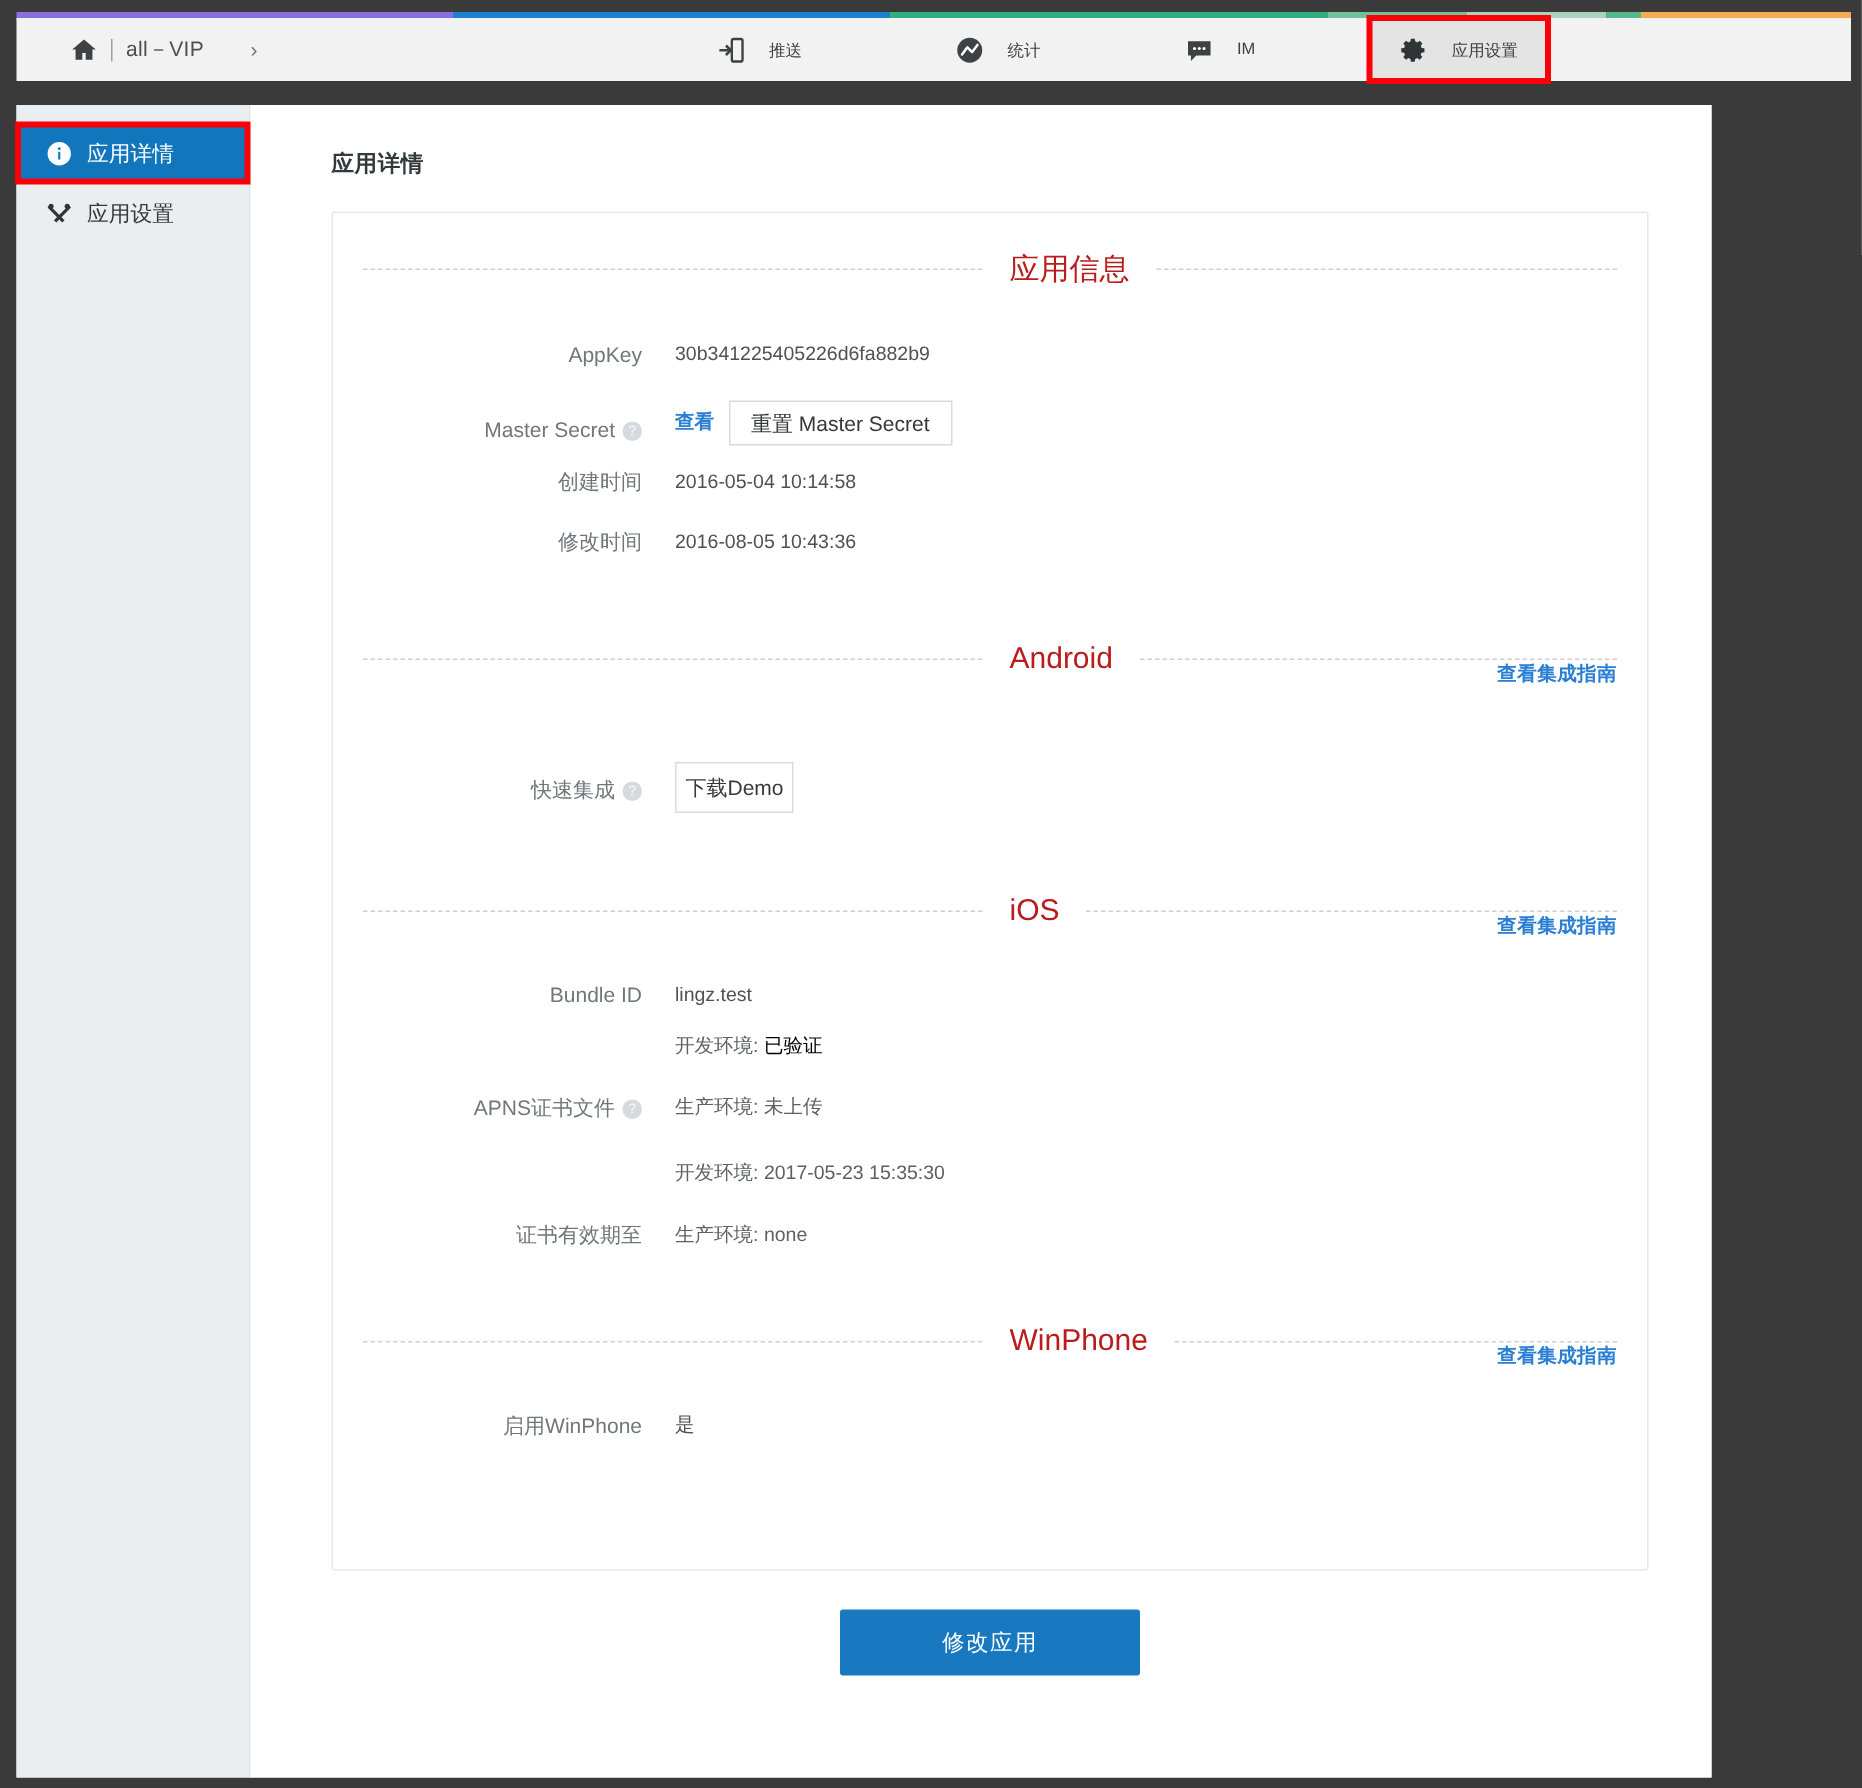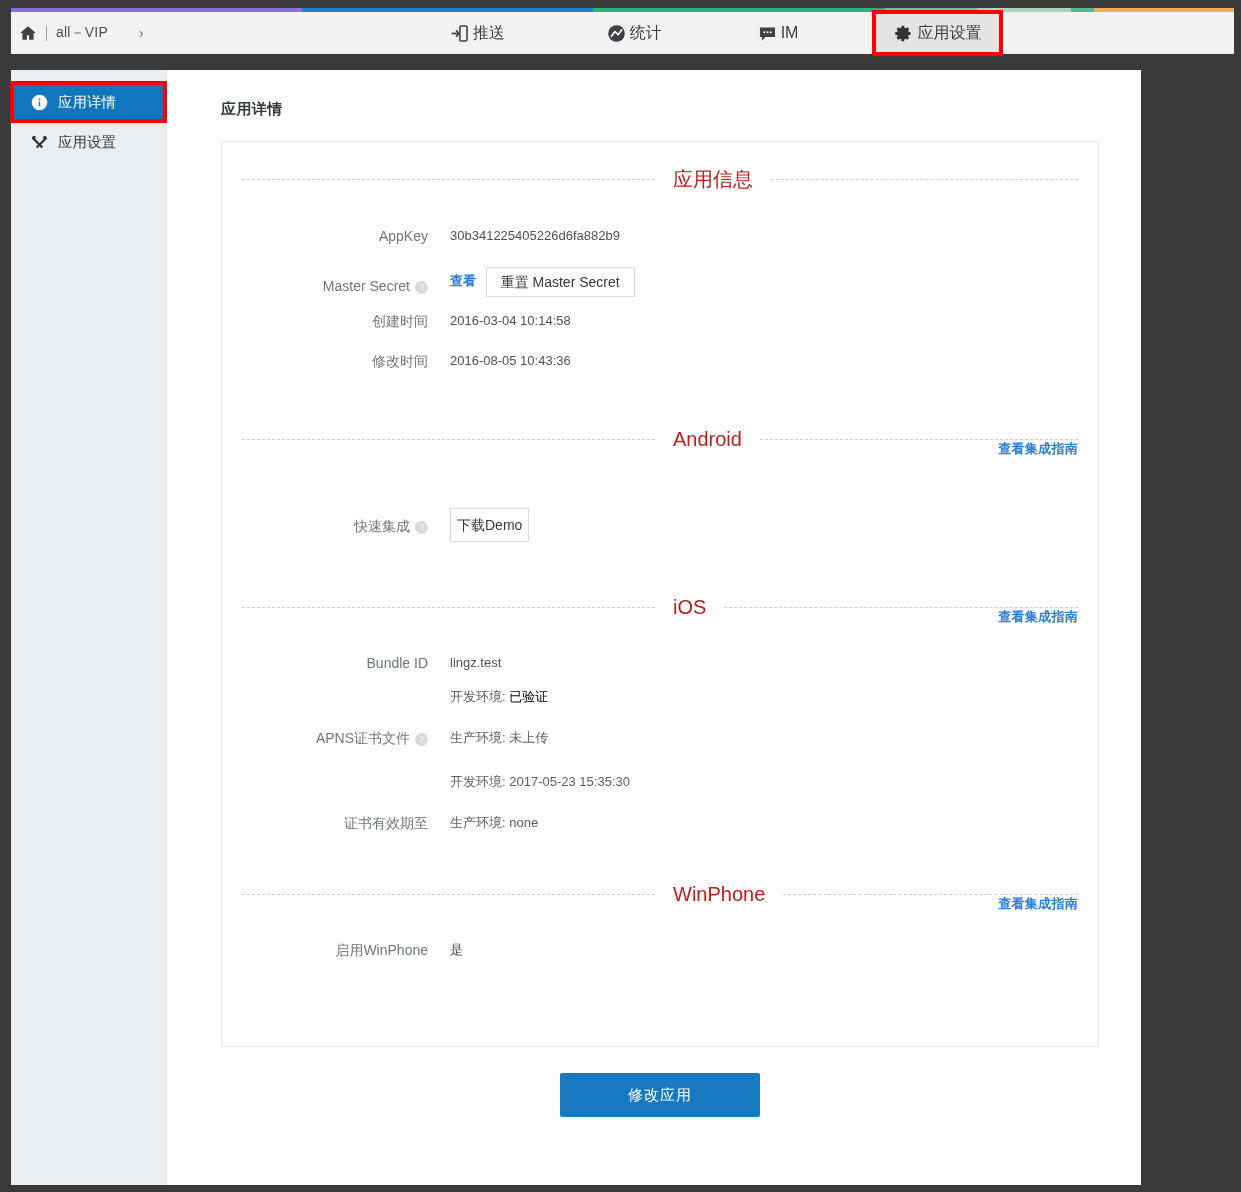--- a/index.html
+++ b/index.html
@@ -32,44 +32,44 @@
     position: absolute;
     left: 11px; top: 12px;
     width: 1223px; height: 42px;
     background: #f2f2f2;
     display: flex;
     align-items: stretch;
   }
   .brand {
     display: flex;
     align-items: center;
-    padding-left: 8px;
+    padding-left: 36px;
     gap: 9px;
     height: 100%;
   }
   .home-icon { width: 18px; height: 18px; display:block; }
   .brand-divider {
     width: 1px; height: 15px; background: #9aa0a3;
   }
   .brand-name {
     font-size: 14px; color: #4a4f52; letter-spacing: .2px;
     font-family: "Liberation Sans", sans-serif;
   }
   .brand-caret {
     margin-left: 22px; font-size: 14px; color: #6d7376;
     line-height: 1;
   }
 
   .nav-spacer { flex: 0 0 286px; }
 
   .nav-item {
     display: flex; align-items: center; justify-content: center;
-    gap: 4px;
+    gap: 16px;
     padding: 0 20px;
-    font-size: 16px;
+    font-size: 11px;
     color: #3c4043;
     height: 100%;
     white-space: nowrap;
     cursor: pointer;
   }
   .nav-item.gap-l { margin-left: 62px; }
   .nav-item.gap-m { margin-left: 56px; }
   .nav-item.active {
     background: #e4e4e4;
     box-shadow: inset 0 0 0 1px #dcdcdc;
@@ -373,21 +373,21 @@
             <div class="val" style="line-height:30px">
               <span class="link-blue">查看</span>
               <span class="btn-outline">重置 Master Secret</span>
             </div>
           </div>
 
           <div style="height:13px"></div>
 
           <div class="row">
             <div class="lbl">创建时间</div>
-            <div class="val">2016-03-04 10:14:58</div>
+            <div class="val">2016-05-04 10:14:58</div>
           </div>
 
           <div style="height:18px"></div>
 
           <div class="row">
             <div class="lbl">修改时间</div>
             <div class="val">2016-08-05 10:43:36</div>
           </div>
         </div>
 

